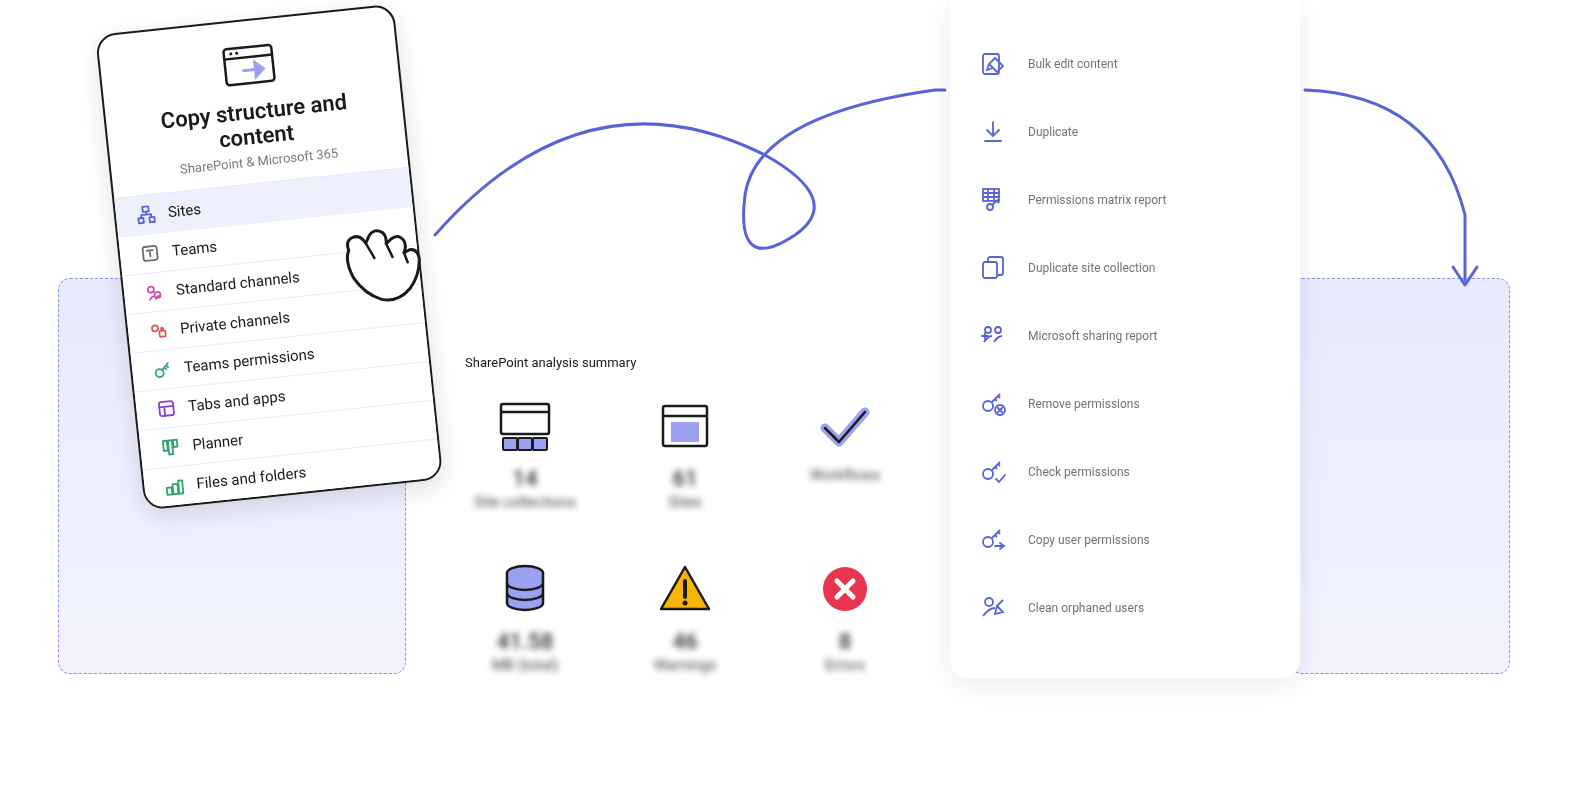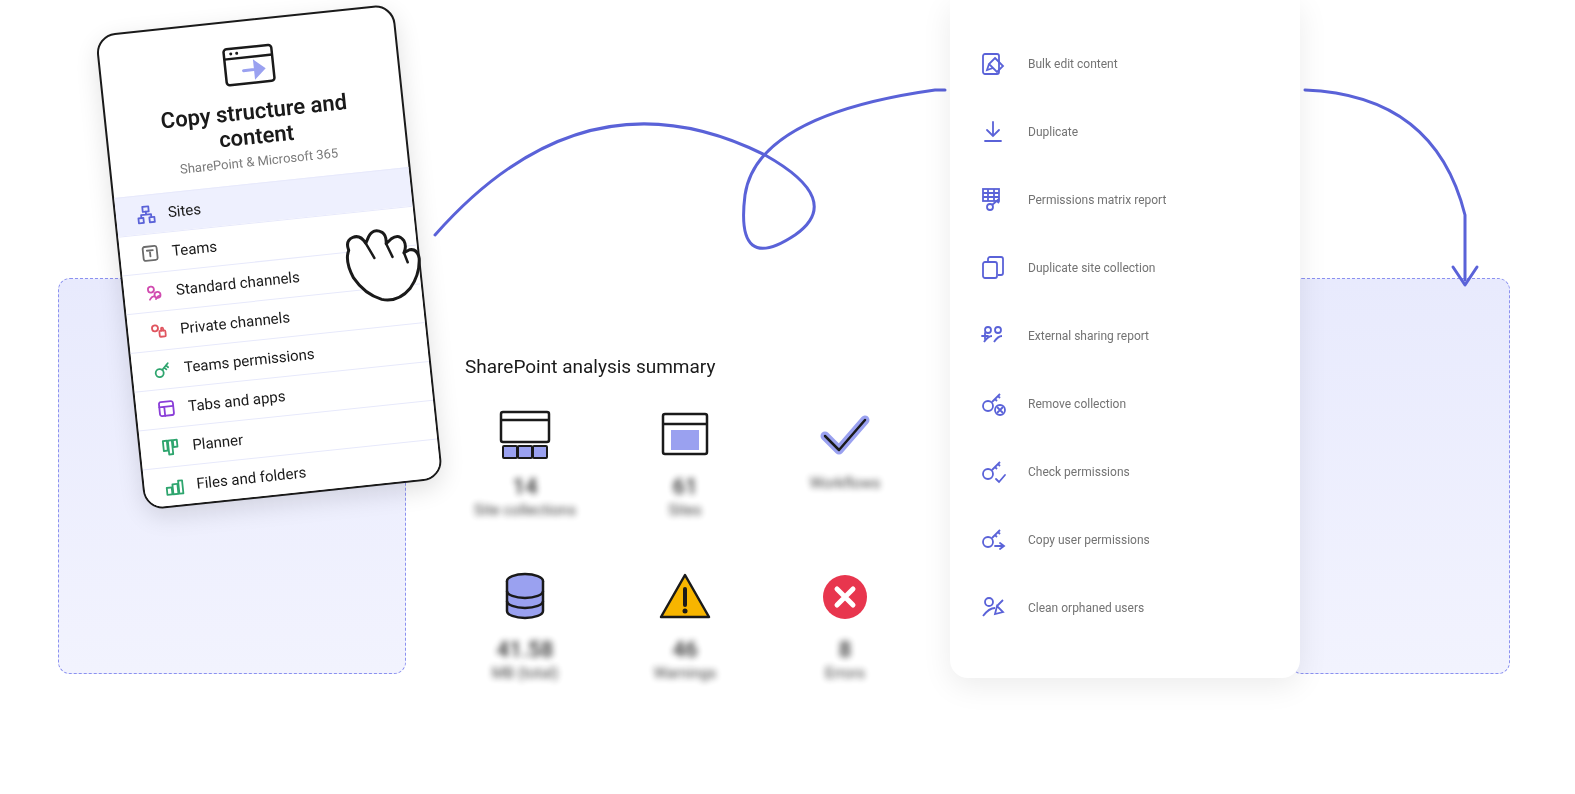--- a/index.html
+++ b/index.html
@@ -75,21 +75,21 @@
   pointer-events:none;
 }
 
 
 .analysis {
   position: absolute;
   left: 465px; top: 355px;
   width: 440px;
 }
 .analysis-title {
-  font-size: 19px; color: #1a1a1a; margin-bottom: 28px;
+  font-size: 13px; color: #1a1a1a; margin-bottom: 28px;
   filter: blur(0.3px);
 }
 .analysis-grid {
   display: grid;
   grid-template-columns: repeat(3, 1fr);
   gap: 50px 40px;
 }
 .stat { text-align: center; }
 .stat-ic {
   width: 60px; height: 56px; margin: 0 auto 12px;
@@ -348,32 +348,32 @@
     </div>
     <div class="row">
       <span class="aic">
         <svg width="28" height="28" viewBox="0 0 28 28">
           <circle cx="9" cy="8" r="3" class="blue-stroke"></circle>
           <circle cx="19" cy="8" r="3" class="blue-stroke"></circle>
           <path d="M5 20 q4 -6 8 -6 M15 20 q4 -6 8 -6" class="blue-stroke"></path>
           <path d="M3 14 h6 M6 11 v6" class="blue-stroke" stroke-linecap="round"></path>
         </svg>
       </span>
-      <span class="albl">External sharing report</span>
+      <span class="albl">Microsoft sharing report</span>
     </div>
     <div class="row">
       <span class="aic">
         <svg width="28" height="28" viewBox="0 0 28 28">
           <circle cx="9" cy="16" r="5" class="blue-stroke"></circle>
           <path d="M13 12 l8 -8 M19 6 l2 2 M16 9 l2 2" class="blue-stroke"></path>
           <circle cx="21" cy="20" r="5" class="blue-stroke"></circle>
           <path d="M18 17 l6 6 M24 17 l-6 6" class="blue-stroke"></path>
         </svg>
       </span>
-      <span class="albl">Remove collection</span>
+      <span class="albl">Remove permissions</span>
     </div>
     <div class="row">
       <span class="aic">
         <svg width="28" height="28" viewBox="0 0 28 28">
           <circle cx="9" cy="16" r="5" class="blue-stroke"></circle>
           <path d="M13 12 l8 -8 M19 6 l2 2 M16 9 l2 2" class="blue-stroke"></path>
           <path d="M17 21 l3 3 l6 -7" class="blue-stroke" stroke-linecap="round"></path>
         </svg>
       </span>
       <span class="albl">Check permissions</span>

